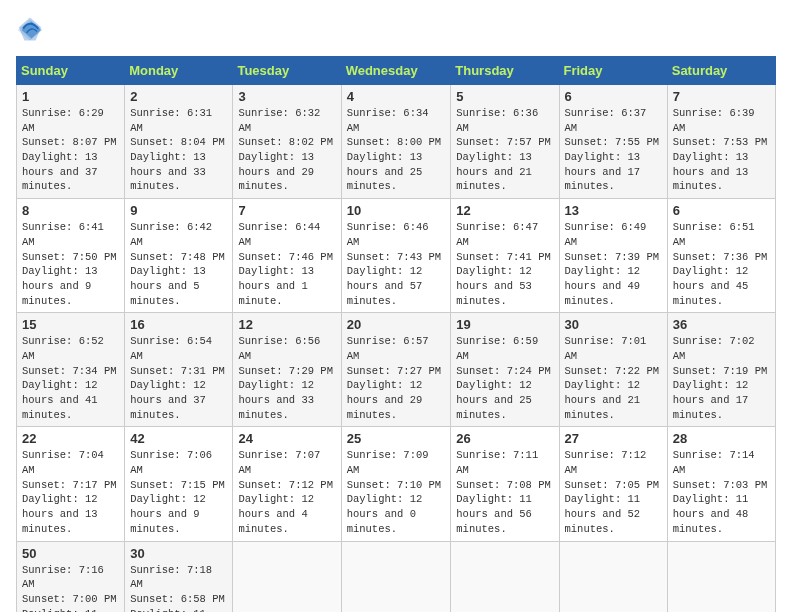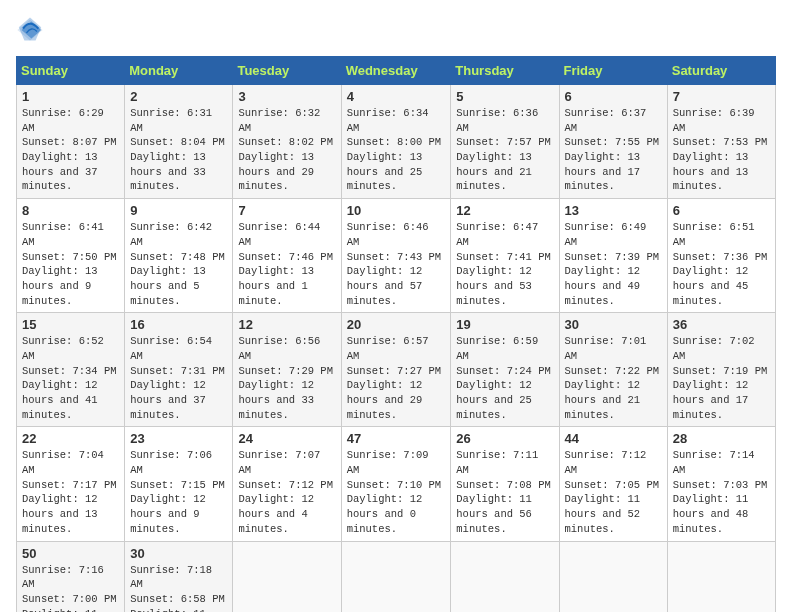--- a/index.html
+++ b/index.html
@@ -222,37 +222,37 @@
           <span class="day-num">36</span>
           <div class="day-info">Sunrise: 7:02 AM<br>Sunset: 7:19 PM<br>Daylight: 12 hours and 17 minutes.</div>
         </td>
       </tr>
       <tr>
         <td>
           <span class="day-num">22</span>
           <div class="day-info">Sunrise: 7:04 AM<br>Sunset: 7:17 PM<br>Daylight: 12 hours and 13 minutes.</div>
         </td>
         <td>
-          <span class="day-num">23</span>
+          <span class="day-num">42</span>
           <div class="day-info">Sunrise: 7:06 AM<br>Sunset: 7:15 PM<br>Daylight: 12 hours and 9 minutes.</div>
         </td>
         <td>
           <span class="day-num">24</span>
           <div class="day-info">Sunrise: 7:07 AM<br>Sunset: 7:12 PM<br>Daylight: 12 hours and 4 minutes.</div>
         </td>
         <td>
-          <span class="day-num">47</span>
+          <span class="day-num">25</span>
           <div class="day-info">Sunrise: 7:09 AM<br>Sunset: 7:10 PM<br>Daylight: 12 hours and 0 minutes.</div>
         </td>
         <td>
           <span class="day-num">26</span>
           <div class="day-info">Sunrise: 7:11 AM<br>Sunset: 7:08 PM<br>Daylight: 11 hours and 56 minutes.</div>
         </td>
         <td>
-          <span class="day-num">44</span>
+          <span class="day-num">27</span>
           <div class="day-info">Sunrise: 7:12 AM<br>Sunset: 7:05 PM<br>Daylight: 11 hours and 52 minutes.</div>
         </td>
         <td>
           <span class="day-num">28</span>
           <div class="day-info">Sunrise: 7:14 AM<br>Sunset: 7:03 PM<br>Daylight: 11 hours and 48 minutes.</div>
         </td>
       </tr>
       <tr>
         <td>
           <span class="day-num">50</span>

